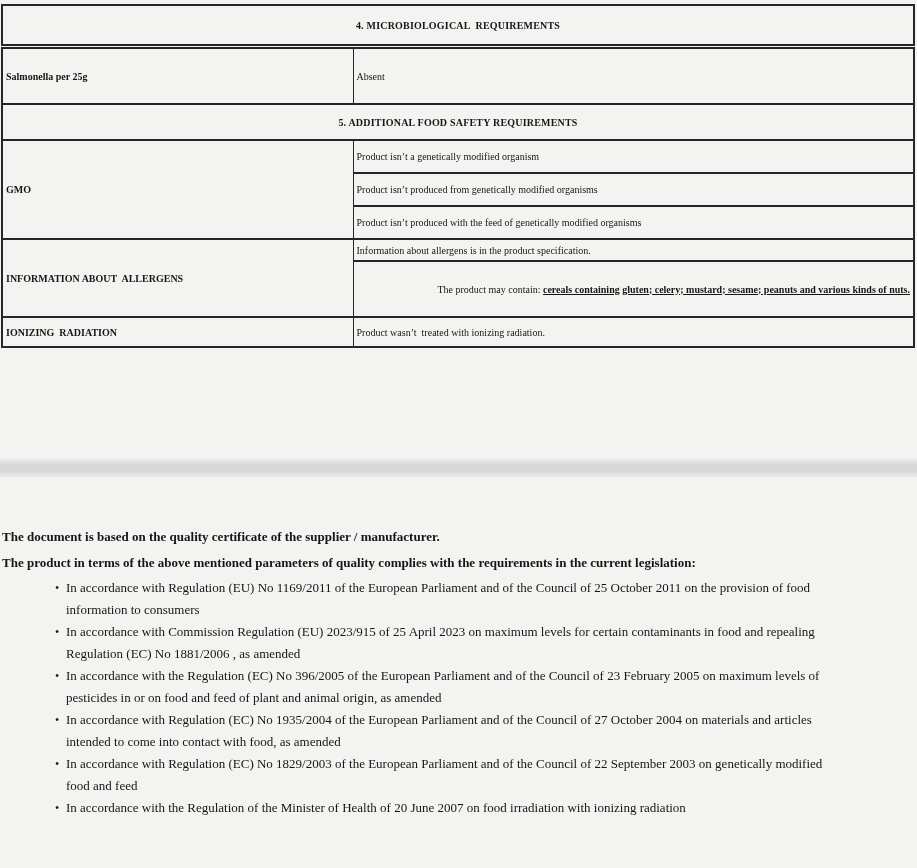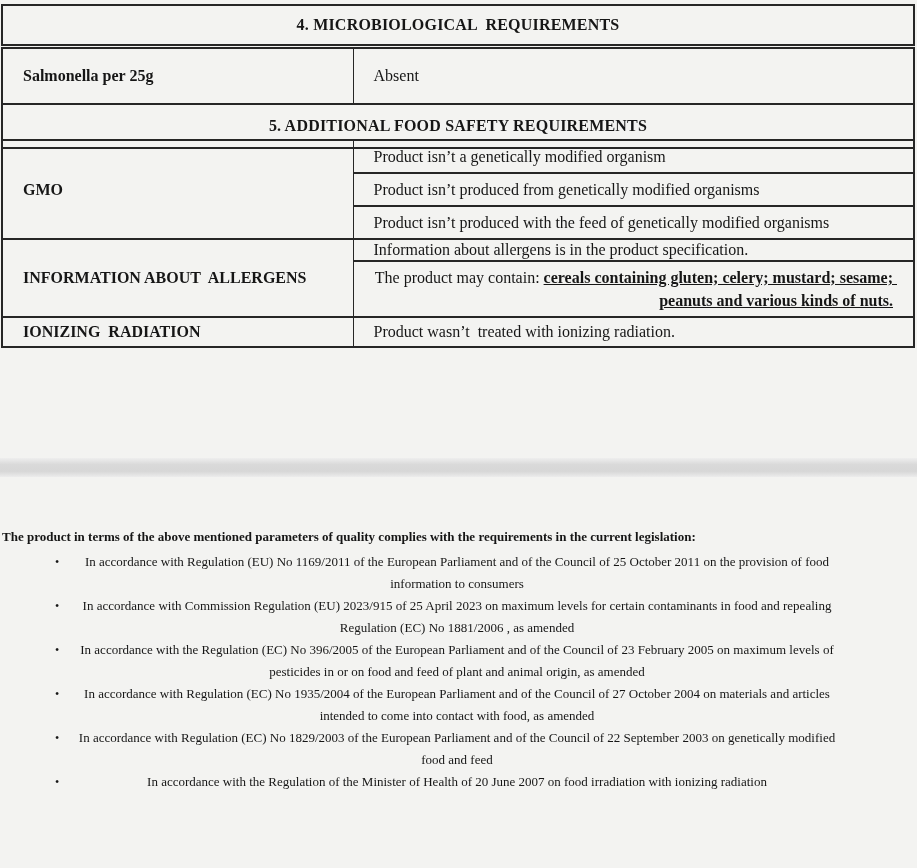--- a/index.html
+++ b/index.html
@@ -17,22 +17,22 @@
   table.doc-table {
     border-collapse: collapse;
     table-layout: fixed;
     width: 914px;
     border: 2px solid #262626;
   }
   table.doc-table td {
     border: 1px solid #262626;
     border-top-width: 2px;
     border-bottom-width: 2px;
-    font-size: 16px;
-    padding: 0 20px;
+    font-size: 10px;
+    padding: 0 3px;
     white-space: pre-wrap;
     vertical-align: middle;
     font-family: Liberation Serif, serif;
   }
   .title-cell {
     text-align: center;
     font-weight: bold;
     font-size: 13.5px;
     letter-spacing: 0.2px;
   }
@@ -42,41 +42,41 @@
     vertical-align: top;
   }
   td.lbl.mid { vertical-align: middle; }
   .pt8 { padding-top: 8px; }
   .pt3 { padding-top: 3px; margin-left: 12px; }
   .val-top { vertical-align: top; padding-top: 4px; line-height: 23px; }
   .emph { font-weight: bold; text-decoration: underline; }
 
   tr.h40 { height: 40px; }
   tr.h44 { height: 56px; }
-  tr.h28 { height: 44px; }
+  tr.h28 { height: 36px; }
   tr.h33 { height: 33px; }
   tr.h22 { height: 22px; }
   tr.h56 { height: 56px; text-align: right; }
   tr.h46 { height: 30px; }
 
   
   .page-band {
     top: 458px; left: 0; width: 917px; height: 19px;
     background: linear-gradient(to bottom, #eeeeee 0%, #d9d9d9 35%, #d7d7d7 70%, #ececec 100%);
   }
 
   
   .footer { top: 524px; left: 2px; width: 846px; }
   .footer p {
     font-size: 13px;
     font-weight: bold;
     line-height: 26px;
     white-space: pre-wrap;
   }
-  .footer ul { list-style: none; margin-top: 1px; text-align: center; }
+  .footer ul { list-style: none; margin-top: 1px; }
   .footer li {
     position: relative;
     font-size: 13px;
     line-height: 22px;
     padding-left: 64px;
     white-space: normal;
   }
   .footer li::before {
     content: "\2022";
     position: absolute;
@@ -145,20 +145,21 @@
     <tr class="h46">
       <td class="lbl mid">IONIZING  RADIATION</td>
       <td>Product wasn’t  treated with ionizing radiation.</td>
     </tr>
   </tbody>
     </table>
 
   <div class="abs page-band"></div>
 
   <div class="abs footer">
+    <p>The document is based on the quality certificate of the supplier / manufacturer.</p>
     <p>The product in terms of the above mentioned parameters of quality complies with the requirements in the current legislation:</p>
     <ul>
       <li>In accordance with Regulation (EU) No 1169/2011 of the European Parliament and of the Council of 25 October 2011 on the provision of food information to consumers</li>
       <li>In accordance with Commission Regulation (EU) 2023/915 of 25 April 2023 on maximum levels for certain contaminants in food and repealing Regulation (EC) No 1881/2006 , as amended</li>
       <li>In accordance with the Regulation (EC) No 396/2005 of the European Parliament and of the Council of 23 February 2005 on maximum levels of pesticides in or on food and feed of plant and animal origin, as amended</li>
       <li>In accordance with Regulation (EC) No 1935/2004 of the European Parliament and of the Council of 27 October 2004 on materials and articles intended to come into contact with food, as amended</li>
       <li>In accordance with Regulation (EC) No 1829/2003 of the European Parliament and of the Council of 22 September 2003 on genetically modified food and feed</li>
       <li>In accordance with the Regulation of the Minister of Health of 20 June 2007 on food irradiation with ionizing radiation</li>
     </ul>
   </div>

